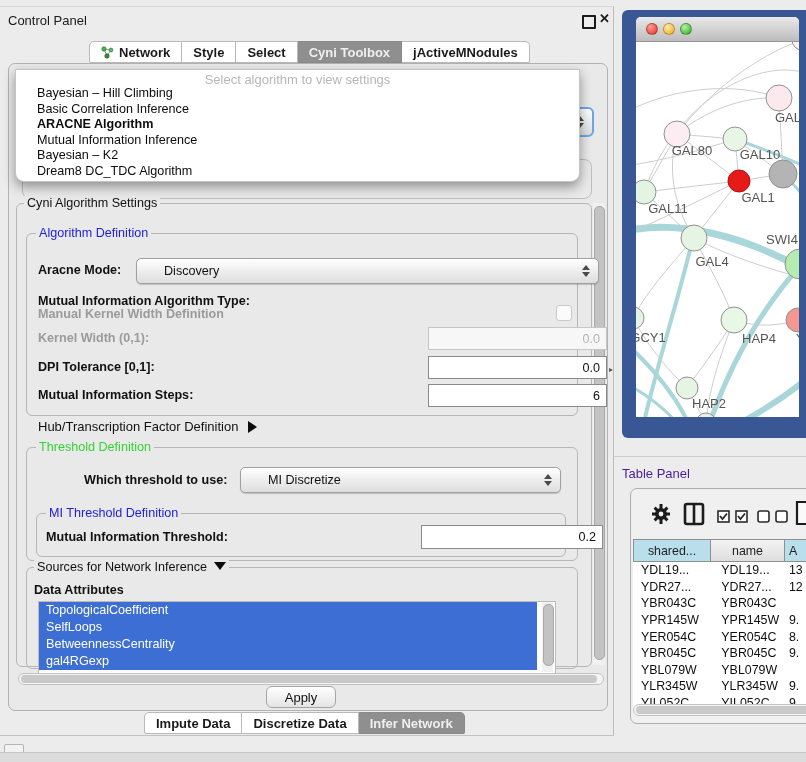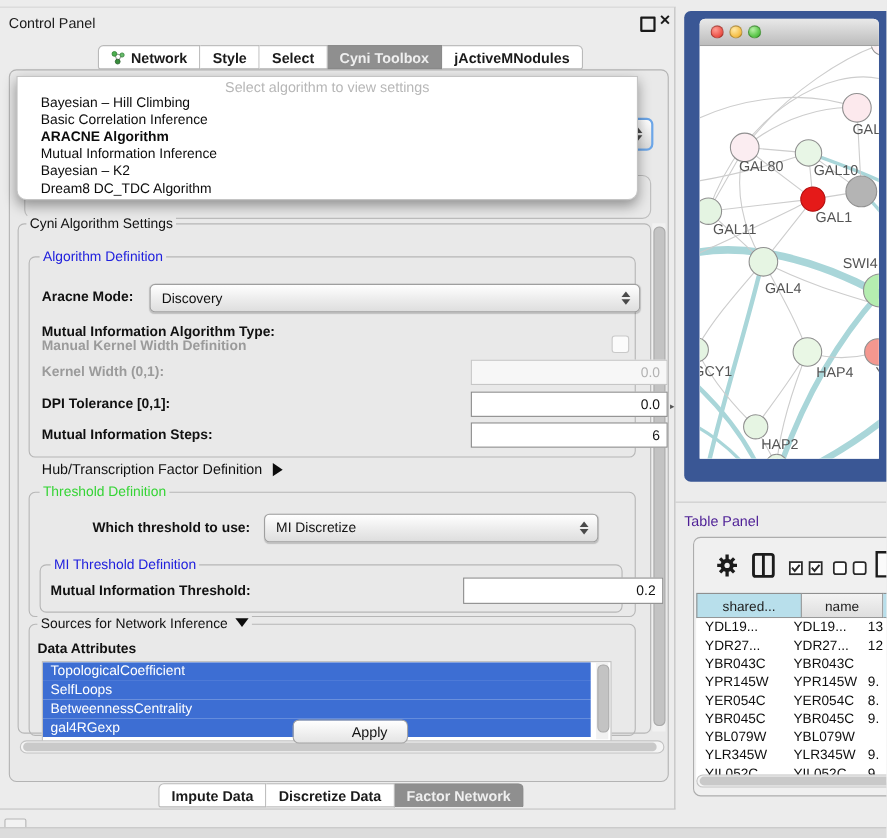--- a/index.html
+++ b/index.html
@@ -35,21 +35,21 @@
   .dd-item.bold{font-weight:bold;}
   
   .gbox{border:1px solid #b6b6b6;border-radius:6px;}
   .glabel{background:#e9e9e9;padding:0 3px;font-size:12.6px;z-index:3;white-space:nowrap;}
   .blue{color:#2020dd;} .green{color:#35d435;}
   .blabel{font-size:12.6px;font-weight:bold;white-space:nowrap;}
   .gray-dis{color:#9b9b9b;}
   
   .combo{background:linear-gradient(#ffffff,#ececec 55%,#dedede);border:1px solid #9f9f9f;border-radius:5px;
      box-shadow:0 1px 1px rgba(0,0,0,.18);display:flex;align-items:center;font-size:12.6px;
-     padding-left:10px;color:#111;}
+     padding-left:27px;color:#111;}
   .spin{position:absolute;right:7px;top:50%;margin-top:-6px;width:9px;height:12px;}
   .spin::before{content:"";position:absolute;left:0;top:0;border-left:4px solid transparent;border-right:4px solid transparent;border-bottom:5px solid #4a4a4a;}
   .spin::after{content:"";position:absolute;left:0;bottom:0;border-left:4px solid transparent;border-right:4px solid transparent;border-top:5px solid #4a4a4a;}
   .tfield{background:#fff;border:1px solid #8a8a8a;font-size:12.6px;display:flex;align-items:center;
      justify-content:flex-end;padding-right:6px;color:#111;padding-left:29px;}
   .tfield.dis{background:#f7f7f7;border-color:#c6c6c6;color:#b2b2b2;}
   .chk{width:14px;height:14px;border:1px solid #c9c9c9;border-radius:3px;background:#fbfbfb;}
   .tri-right{width:0;height:0;border-top:6px solid transparent;border-bottom:6px solid transparent;border-left:9px solid #0c0c0c;display:inline-block;margin-left:10px;vertical-align:-2px;}
   .tri-down{width:0;height:0;border-left:6px solid transparent;border-right:6px solid transparent;border-top:8px solid #0c0c0c;display:inline-block;margin-left:7px;vertical-align:1px;}
   
@@ -206,31 +206,31 @@
         <div class="attr-item">gal4RGexp</div>
       </div>
     <div class="abs vsb" style="left:542px;top:595px;width:11px;height:70px;">
       <div class="thumb" style="top:2px;height:60px;"></div>
     </div>
 
     <div class="abs hsb" style="left:18px;top:666px;width:584px;height:10px;">
       <div class="thumb" style="left:2px;width:576px;"></div>
     </div>
 
-    <div class="abs btn" style="left:266px;top:647px;width:68px;height:20px;padding-left:35px;">Apply</div>
+    <div class="abs btn" style="left:266px;top:679px;width:68px;height:20px;">Apply</div>
 
     <div class="abs tabrow" style="left:144px;top:705px;">
       <div class="tab">
           <span>Impute Data</span>
         </div>
       <div class="tab">
           <span>Discretize Data</span>
         </div>
       <div class="tab sel">
-          <span>Factor Network</span>
+          <span>Infer Network</span>
         </div>
     </div>
   </div>
 
   <div class="abs cursor-mark">▸</div>
 
   <div id="net-frame" class="abs">
     <div id="net-window" class="abs">
       <div id="net-titlebar" class="abs">
         <span class="tl red"></span>
@@ -333,21 +333,21 @@
     </svg>
     <svg class="abs" style="left:126px;top:21px;" width="32" height="14" viewBox="0 0 32 14">
       <rect x="1" y="1" width="11" height="11" rx="2" fill="#fff" stroke="#2a2a2a" stroke-width="1.6"></rect>
       <rect x="19" y="1" width="11" height="11" rx="2" fill="#fff" stroke="#2a2a2a" stroke-width="1.6"></rect>
     </svg>
     <svg class="abs" style="left:164px;top:11px;" width="18" height="26" viewBox="0 0 18 26">
       <path d="M2,2 h9 l5,5 v17 h-14 z" fill="#fafafa" stroke="#1c1c1c" stroke-width="2.2"></path>
     </svg>
 
     <div class="thead">
-      <div class="th hl" style="width:96px;">shared...</div>
+      <div class="th hl" style="width:78px;">shared...</div>
       <div class="th" style="width:74px;">name</div>
       <div class="th hl" style="width:44px;justify-content:flex-start;padding-left:4px;">A</div>
     </div>
 
     <div class="tbody">
         <div class="trow">
           <div class="td c1">YDL19...</div>
           <div class="td c2">YDL19...</div>
           <div class="td c3">13</div>
         </div>

